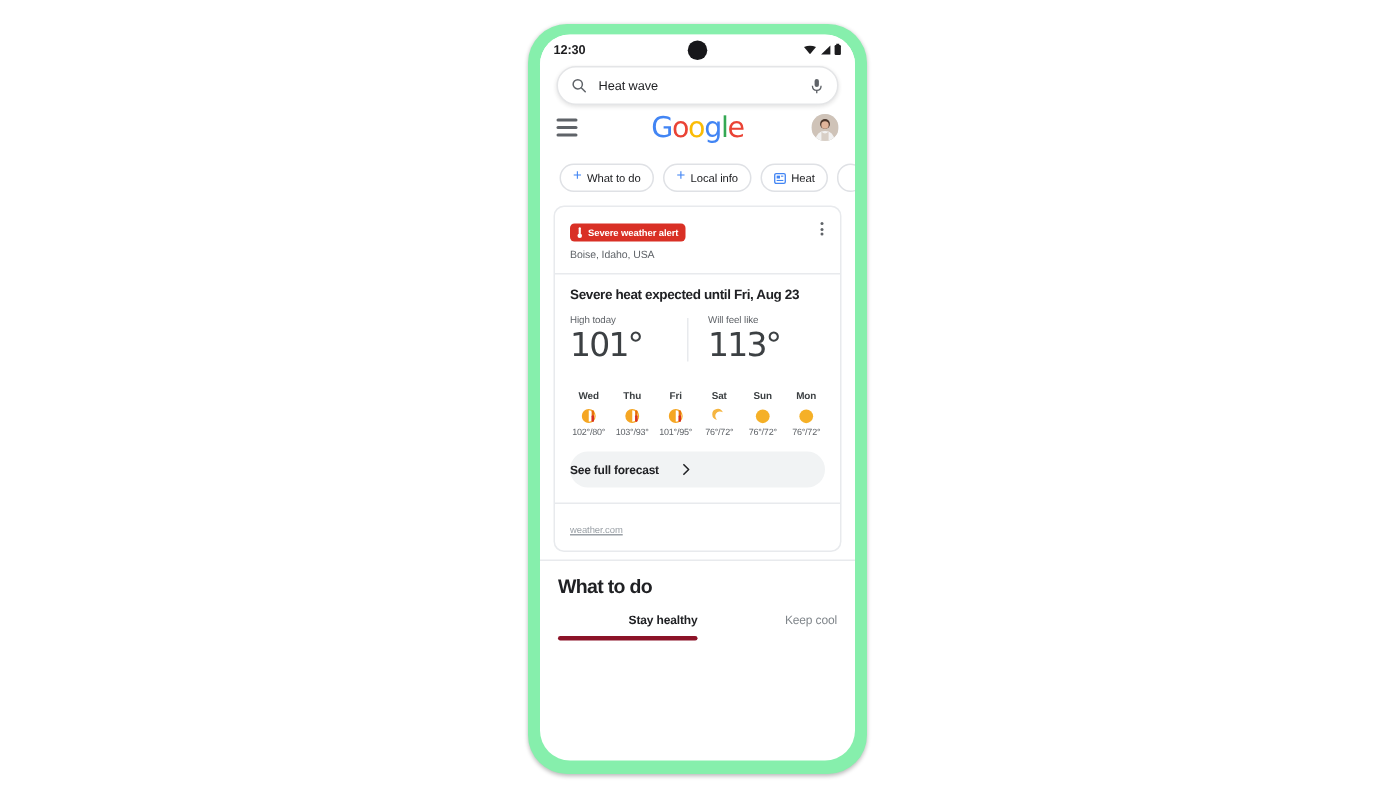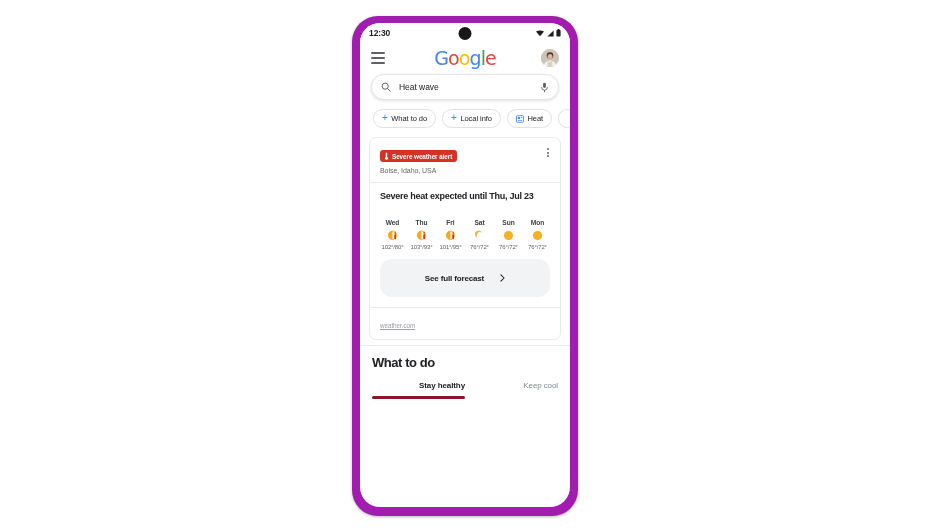--- a/index.html
+++ b/index.html
@@ -15,21 +15,21 @@
     position: relative;
   }
 
   
   #device-frame {
     position: absolute;
     left: 352px;
     top: 16px;
     width: 226px;
     height: 500px;
-    background: #a21caf;
+    background: #86efac;
     border-radius: 26px;
     box-shadow: 0 1px 3px rgba(0,0,0,0.28);
     box-sizing: border-box;
     padding: 7px 8px 9px 8px;
   }
   #device-screen {
     width: 100%;
     height: 100%;
     background: #ffffff;
     border-radius: 20px;
@@ -281,26 +281,26 @@
   .fc-temps {
     font-size: 6px;
     color: #5f6368;
     white-space: nowrap;
     letter-spacing: -0.15px;
   }
 
   
   #see-forecast-btn {
     margin: 0 10px 10px 10px;
-    height: 38px;
+    height: 24px;
     background: #f1f3f4;
     border-radius: 12px;
     display: flex;
     align-items: center;
-    justify-content: center;
+    justify-content: flex-start;
     gap: 16px;
     font-size: 8px;
     font-weight: bold;
     color: #202124;
     cursor: pointer;
     letter-spacing: -0.15px;
   }
 
   #source-row {
     padding: 6px 10px 7px 10px;
@@ -367,51 +367,51 @@
         <svg class="status-ico" width="7" height="7" viewBox="0 0 7 7">
           <path d="M6.6 0.4 L6.6 6.4 L0.4 6.4 Z" fill="#1d1d1f"></path>
         </svg>
         <svg class="status-ico" width="5" height="8" viewBox="0 0 5 8">
           <rect x="1.5" y="0" width="2" height="1" fill="#1d1d1f"></rect>
           <rect x="0.4" y="1" width="4.2" height="6.6" rx="0.8" fill="#1d1d1f"></rect>
         </svg>
       </div>
     </div>
 
-    <div id="google-header">
-      <div id="hamburger-icon">
-        <span></span>
-          <span></span>
-          <span></span>
-      </div>
-      <div id="google-logo"><span style="color: rgb(66, 133, 244);">G</span><span style="color: rgb(234, 67, 53);">o</span><span style="color: rgb(251, 188, 5);">o</span><span style="color: rgb(66, 133, 244);">g</span><span style="color: rgb(52, 168, 83);">l</span><span style="color: rgb(234, 67, 53);">e</span></div>
-      <div id="avatar">
-        <svg width="18" height="18" viewBox="0 0 18 18">
-          <rect width="18" height="18" fill="#cfc3b8"></rect>
-          <circle cx="9" cy="6.6" r="3.3" fill="#4a352a"></circle>
-          <circle cx="9" cy="7.4" r="2.5" fill="#e0b49a"></circle>
-          <path d="M2.4 18 Q3.4 11.4 9 11.4 Q14.6 11.4 15.6 18 Z" fill="#f2f2f2"></path>
-          <path d="M6.6 11.6 Q9 14.4 11.4 11.6 L11.4 18 L6.6 18 Z" fill="#d8cfc6"></path>
-        </svg>
-      </div>
-    </div>
-
     <div id="search-bar">
       <svg width="10" height="10" viewBox="0 0 12 12">
         <circle cx="5" cy="5" r="3.7" fill="none" stroke="#5f6368" stroke-width="1.2"></circle>
         <line x1="7.8" y1="7.8" x2="11" y2="11" stroke="#5f6368" stroke-width="1.2" stroke-linecap="round"></line>
       </svg>
       <div id="search-query">Heat wave</div>
       <svg width="9" height="11" viewBox="0 0 10 12">
         <rect x="3.4" y="0.6" width="3.2" height="6" rx="1.6" fill="#5f6368"></rect>
         <path d="M1.8 5.6 Q1.8 9 5 9 Q8.2 9 8.2 5.6" fill="none" stroke="#5f6368" stroke-width="1"></path>
         <line x1="5" y1="9" x2="5" y2="11.2" stroke="#5f6368" stroke-width="1"></line>
       </svg>
     </div>
 
+    <div id="google-header">
+      <div id="hamburger-icon">
+        <span></span>
+          <span></span>
+          <span></span>
+      </div>
+      <div id="google-logo"><span style="color: rgb(66, 133, 244);">G</span><span style="color: rgb(234, 67, 53);">o</span><span style="color: rgb(251, 188, 5);">o</span><span style="color: rgb(66, 133, 244);">g</span><span style="color: rgb(52, 168, 83);">l</span><span style="color: rgb(234, 67, 53);">e</span></div>
+      <div id="avatar">
+        <svg width="18" height="18" viewBox="0 0 18 18">
+          <rect width="18" height="18" fill="#cfc3b8"></rect>
+          <circle cx="9" cy="6.6" r="3.3" fill="#4a352a"></circle>
+          <circle cx="9" cy="7.4" r="2.5" fill="#e0b49a"></circle>
+          <path d="M2.4 18 Q3.4 11.4 9 11.4 Q14.6 11.4 15.6 18 Z" fill="#f2f2f2"></path>
+          <path d="M6.6 11.6 Q9 14.4 11.4 11.6 L11.4 18 L6.6 18 Z" fill="#d8cfc6"></path>
+        </svg>
+      </div>
+    </div>
+
     <div id="chips-row">
       <div class="chip">
         <span class="chip-plus">+</span>
         <span>What to do</span>
       </div>
       <div class="chip">
         <span class="chip-plus">+</span>
         <span>Local info</span>
       </div>
       <div class="chip">
@@ -447,21 +447,31 @@
             <i></i>
               <i></i>
               <i></i>
           </div>
         </div>
       </div>
 
       <div class="card-divider"></div>
 
       <div class="card-section">
-        <div id="severe-heat-line">Severe heat expected until Thu, Jul 23</div>
+        <div id="severe-heat-line">Severe heat expected until Fri, Aug 23</div>
+        <div id="temps-row">
+          <div class="temp-block">
+            <div class="temp-label">High today</div>
+            <div class="temp-value">101°</div>
+          </div>
+          <div class="temp-block">
+            <div class="temp-label">Will feel like</div>
+            <div class="temp-value">113°</div>
+          </div>
+        </div>
       </div>
 
       <div id="forecast-row">
         <div class="forecast-day">
           <div class="fc-name">Wed</div>
           <div class="fc-icon">
             <svg width="13" height="11" viewBox="0 0 14 12">
               <path d="M7 1.2 A4.6 4.6 0 0 0 7 10.4 Z" fill="#f5a623"></path>
               <circle cx="7" cy="5.8" r="4.6" fill="none" stroke="#f5a623" stroke-width="0.9"></circle>
               <rect x="9.1" y="1.6" width="1.7" height="8.4" rx="0.85" fill="#e8710a"></rect>

